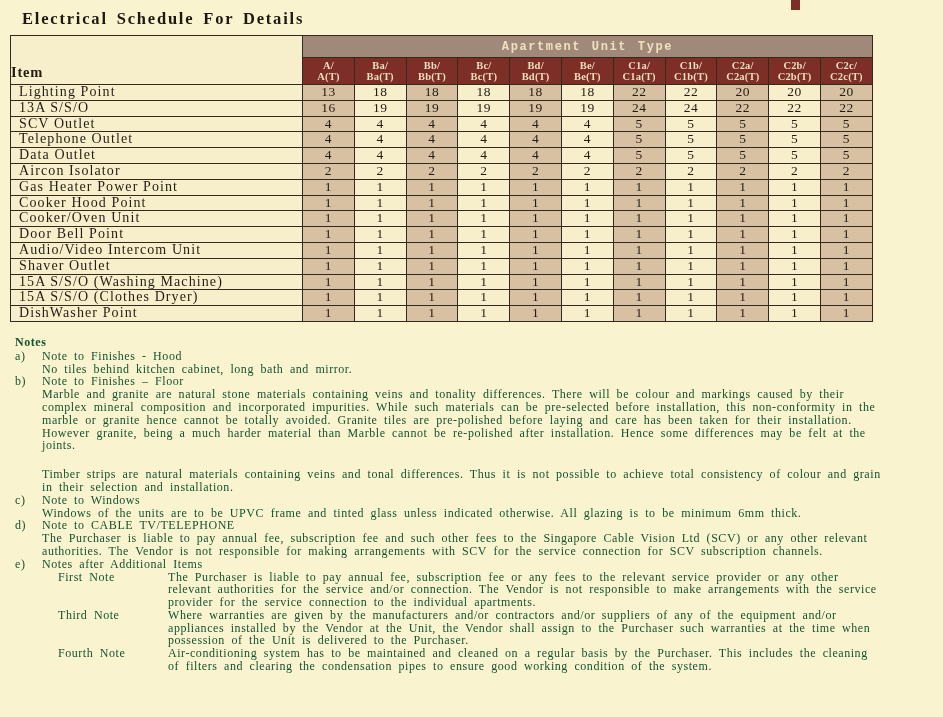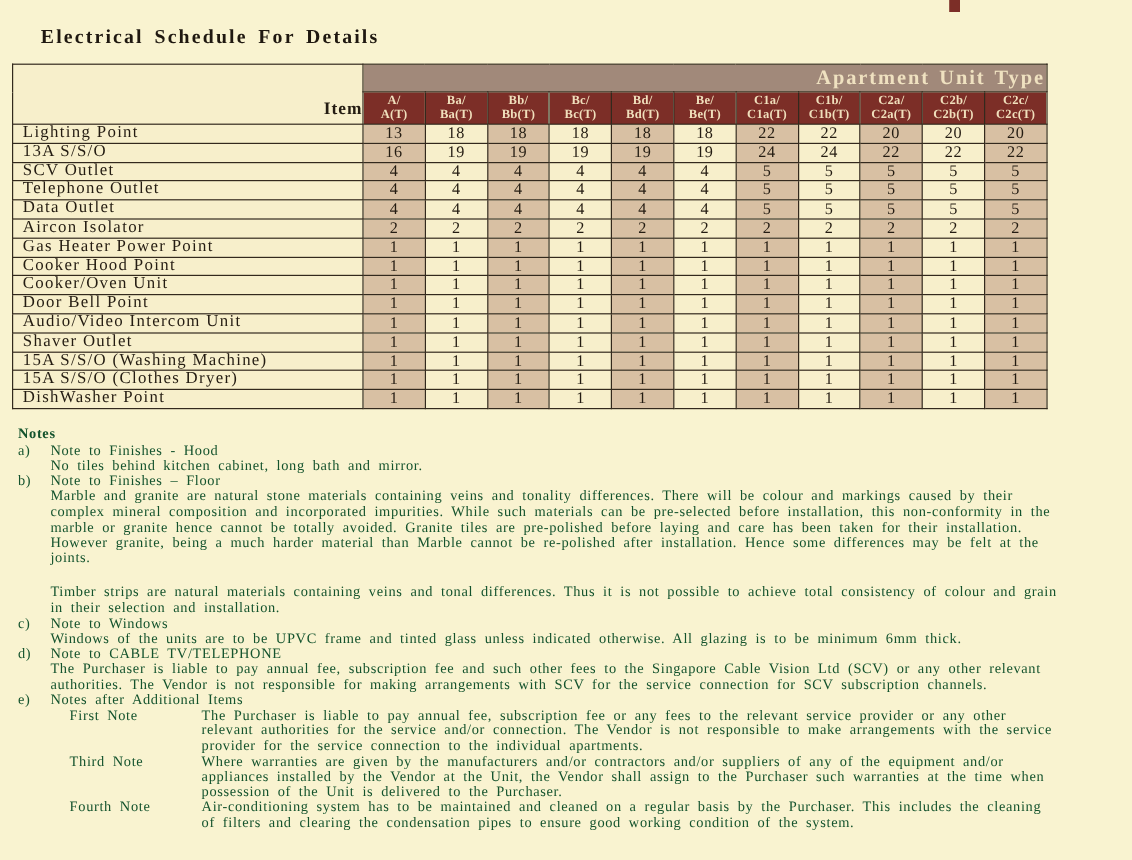--- a/index.html
+++ b/index.html
@@ -7,35 +7,35 @@
     --tan-cell:#d8c0a3; --cream-cell:#f7efcb; --border:#33291d; --text:#241c12;
   }
   html,body{margin:0;padding:0;}
   body{
     width:943px;height:717px;overflow:hidden;position:relative;
     background:var(--page-bg);color:var(--text);
     font-family:"Liberation Serif","DejaVu Serif",serif;
   }
   .corner-mark{position:absolute;left:791px;top:0;width:9px;height:10px;background:var(--header-bg);}
   h1.page-title{
-    margin:12px;padding:9px 4px 0 22px;font-size:16.5px;font-weight:bold;
+    margin:0;padding:9px 4px 0 22px;font-size:16.5px;font-weight:bold;
     letter-spacing:1.8px;word-spacing:3px;color:#1f1810;
   }
   table.schedule{
     border-collapse:collapse;table-layout:fixed;width:862px;margin:6px 0 0 10px;
   }
   table.schedule th,table.schedule td{border:1px solid var(--border);overflow:hidden;}
   col.item-col{width:292px;}
   col.u{width:51.8px;}
   th.group-th{
-    background:var(--band-bg);color:#efe1c0;font-size:17px;font-weight:bold;
-    letter-spacing:1.6px;word-spacing:2px;height:19px;text-align:right;
+    background:var(--band-bg);color:#efe1c0;font-size:12px;font-weight:bold;
+    letter-spacing:1.6px;word-spacing:2px;height:19px;text-align:center;font-family:Liberation Mono, monospace;
   }
   th.item-th{
-    background:var(--cream-cell);vertical-align:bottom;text-align:right;
+    background:var(--cream-cell);vertical-align:bottom;text-align:left;
     font-size:14.5px;font-weight:bold;letter-spacing:.8px;padding:0 0 3px 0;
   }
   th.unit-th{
     background:var(--header-bg);color:var(--header-text);
     font-size:10.5px;font-weight:bold;line-height:11px;letter-spacing:.2px;
     padding:2px 0 2px 0;height:21px;text-align:center;
   }
   td.item-cell{
     background:var(--cream-cell);font-size:14px;letter-spacing:1.1px;
     padding:0 0 0 8px;white-space:nowrap;line-height:14.8px;height:14.8px;

